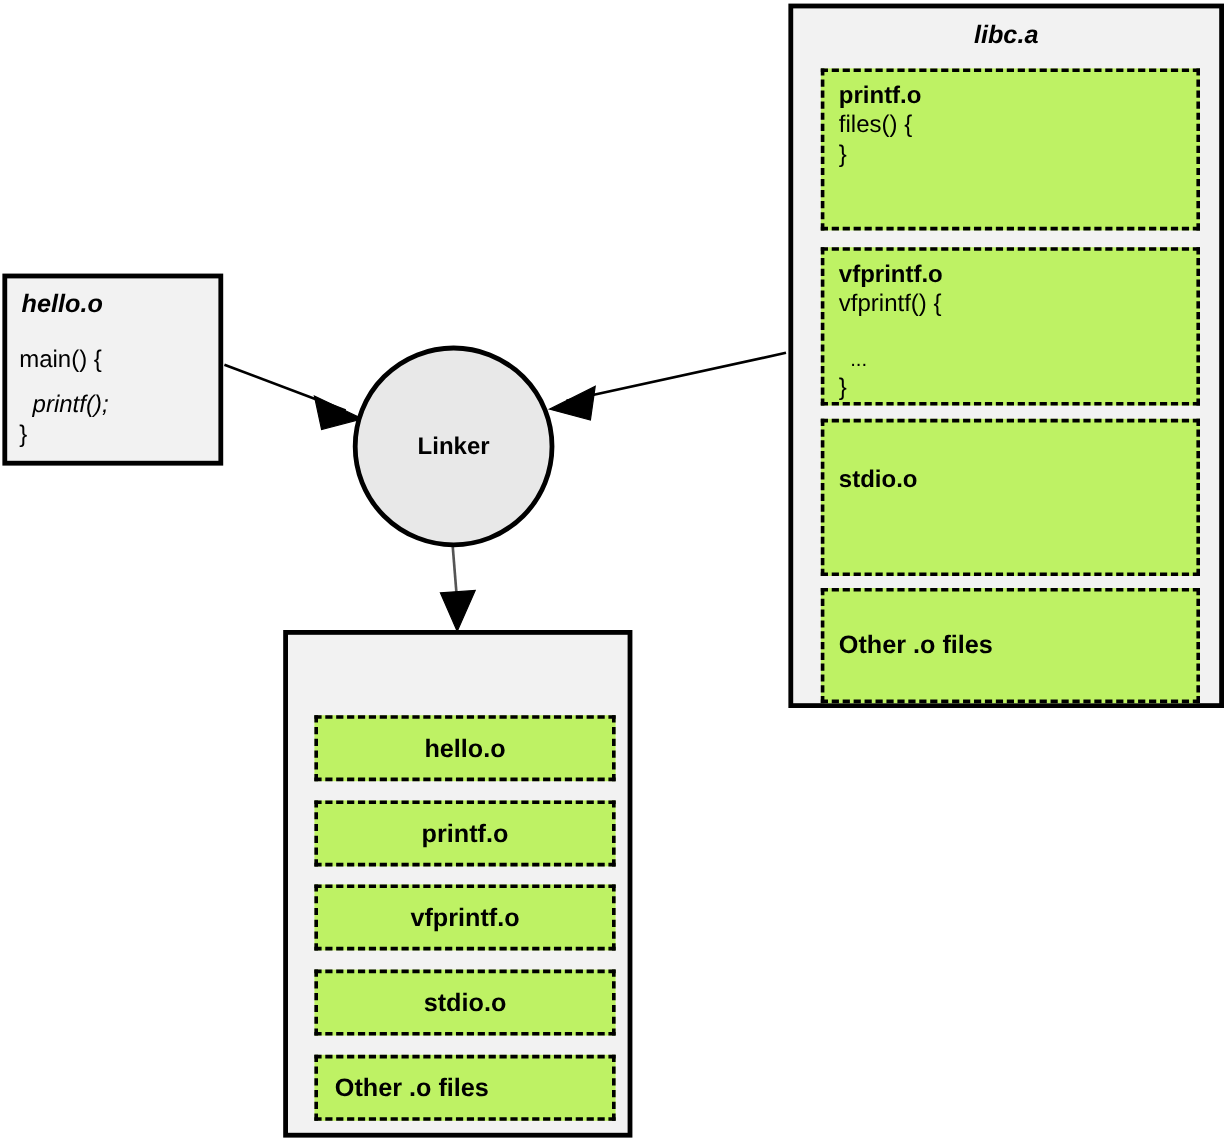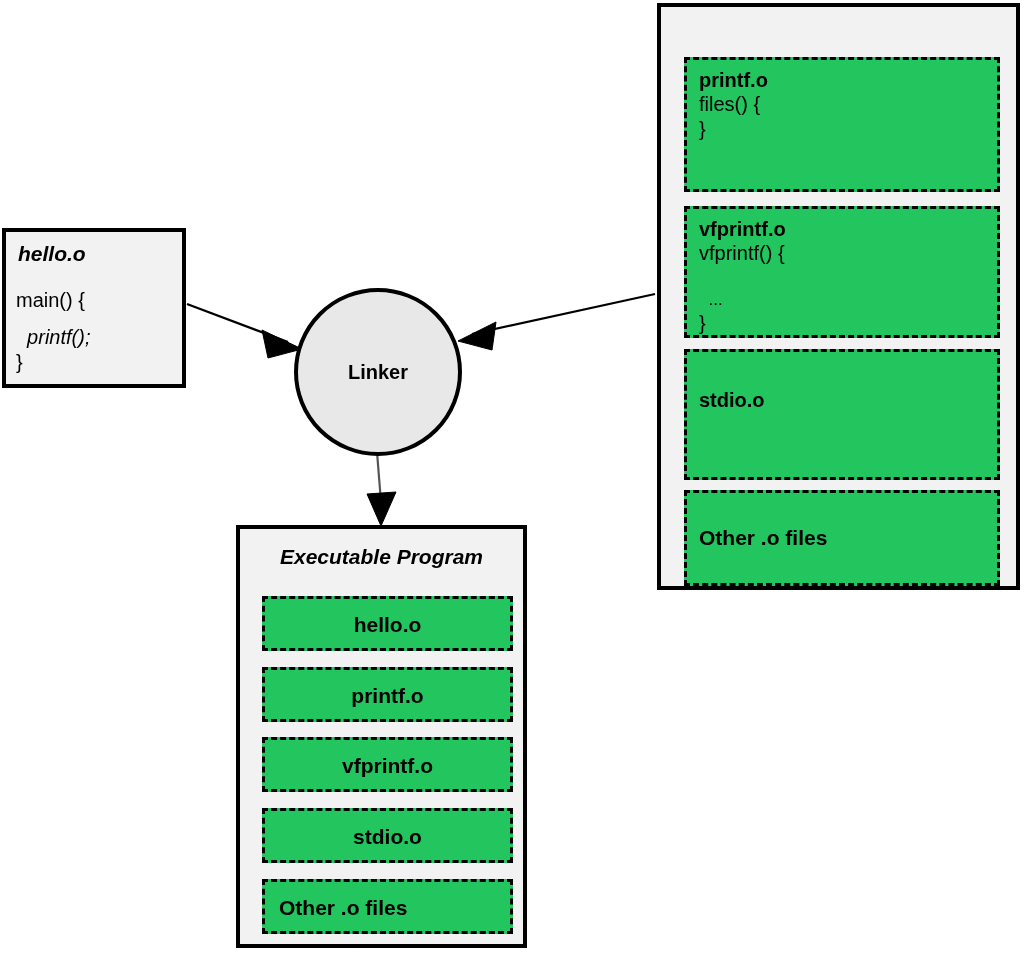--- a/index.html
+++ b/index.html
@@ -22,21 +22,21 @@
 
   
   .outer-box {
     position: absolute;
     background: #f2f2f2;
     border: 4px solid #000000;
     box-sizing: border-box;
   }
   .inner-box {
     position: absolute;
-    background: #22c55e;
+    background: #bef264;
     border: 3px dashed #000000;
     box-sizing: border-box;
   }
 
   
   .box-title {
     font-weight: bold;
     font-style: italic;
     font-size: 21px;
     line-height: 1;
@@ -141,20 +141,21 @@
     <div class="code-line" style="position:absolute; left:10px; top:56px;">main() {</div>
     <div class="code-line" style="position:absolute; left:10px; top:93px;font-style:italic;">  printf();</div>
     <div class="code-line" style="position:absolute; left:10px; top:118px;">}</div>
   </div>
 
   <div class="circle" style="left:294px; top:288px; width:168px; height:168px;">
     <span class="circle-label">Linker</span>
   </div>
 
   <div class="outer-box" style="left:657px; top:3px; width:363px; height:587px;">
+    <div class="box-title title-center" style="position:absolute; left:0; right:0; top:12px;">libc.a</div>
 
     <div class="inner-box" style="left:23px; top:50px; width:316px; height:135px;">
       <div class="code-block">
         <div class="mod-name">printf.o</div>
         <div class="code-line">files() {</div>
         <div class="code-line">}</div>
       </div>
     </div>
 
     <div class="inner-box" style="left:23px; top:199px; width:316px; height:132px;">
@@ -172,21 +173,20 @@
         <div class="mod-name">stdio.o</div>
       </div>
     </div>
 
     <div class="inner-box" style="left:23px; top:483px; width:316px; height:96px;">
       <div class="mod-name" style="position:absolute; left:12px; top:50%; transform:translateY(-50%); font-size:21px;">Other .o files</div>
     </div>
   </div>
 
   <div class="outer-box" style="left:236px; top:525px; width:291px; height:423px;">
-    <div class="box-title title-center" style="position:absolute; left:0; right:0; top:17px;">Executable Program</div>
 
     <div class="inner-box" style="left:22px; top:67px; width:251px; height:55px;">
       <span class="member-label">hello.o</span>
     </div>
 
     <div class="inner-box" style="left:22px; top:138px; width:251px; height:55px;">
       <span class="member-label">printf.o</span>
     </div>
 
     <div class="inner-box" style="left:22px; top:208px; width:251px; height:55px;">

